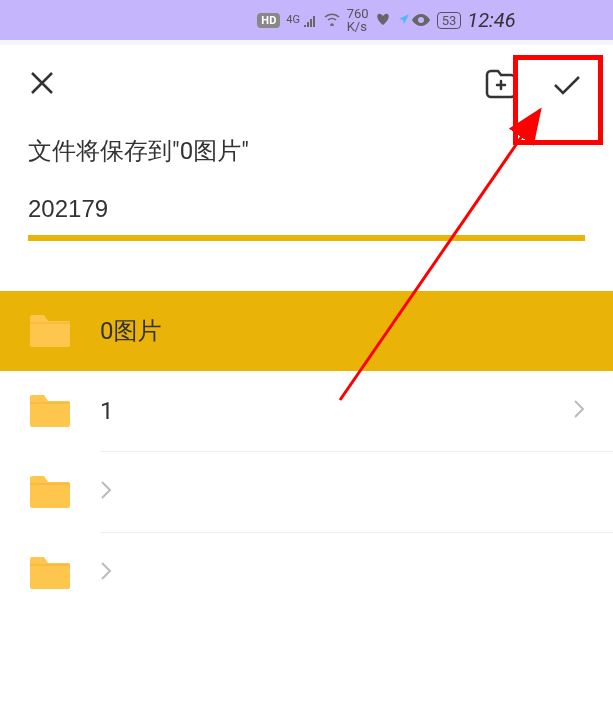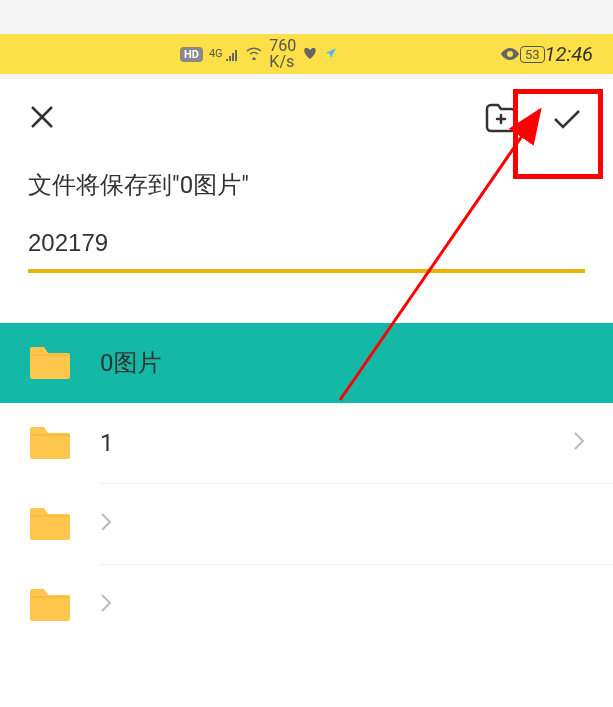--- a/index.html
+++ b/index.html
@@ -9,49 +9,49 @@
     }
     body {
       width: 613px;
       height: 707px;
       font-family: -apple-system, BlinkMacSystemFont, "Segoe UI", Roboto, sans-serif;
       background: #f5f5f5;
       overflow: hidden;
     }
     .status-bar {
       height: 40px;
-      background: #fde047;
-      display: flex;
-      align-items: center;
-      justify-content: space-between;
+      background: #c4b5fd;
+      display: flex;
+      align-items: center;
+      justify-content: center;
       padding: 0 20px;
       font-size: 16px;
       color: #555;
-      margin-top: 34px;
     }
     .status-left {
       display: flex;
       align-items: center;
       gap: 6px;
       margin-left: 160px;
     }
     .status-right {
       display: flex;
       align-items: center;
+      gap: 6px;
     }
     .hd-badge {
       background: #888;
       color: white;
       font-size: 11px;
       padding: 1px 4px;
       border-radius: 4px;
       font-weight: bold;
     }
     .speed-text {
-      font-size: 16px;
+      font-size: 13px;
       line-height: 1;
     }
     .battery-box {
       border: 1.5px solid #555;
       border-radius: 4px;
       padding: 0 4px;
       font-size: 13px;
       display: flex;
       align-items: center;
     }
@@ -107,39 +107,39 @@
       padding: 20px 28px 10px 28px;
     }
     .save-label {
       font-size: 24px;
       color: #333;
       margin-bottom: 20px;
     }
     .filename-input {
       width: 100%;
       border: none;
-      border-bottom: 4px solid #eab308;
+      border-bottom: 6px solid #eab308;
       font-size: 24px;
       color: #333;
       padding: 8px 0 12px 0;
       outline: none;
       background: transparent;
     }
     .folder-list {
       margin-top: 40px;
     }
     .folder-item {
       display: flex;
       align-items: center;
       padding: 22px 28px;
       cursor: pointer;
       position: relative;
     }
     .folder-item.selected {
-      background: #14b8a6;
+      background: #eab308;
     }
     .folder-icon {
       width: 44px;
       height: 36px;
       margin-right: 28px;
       flex-shrink: 0;
     }
     .folder-name {
       font-size: 24px;
       color: #333;

